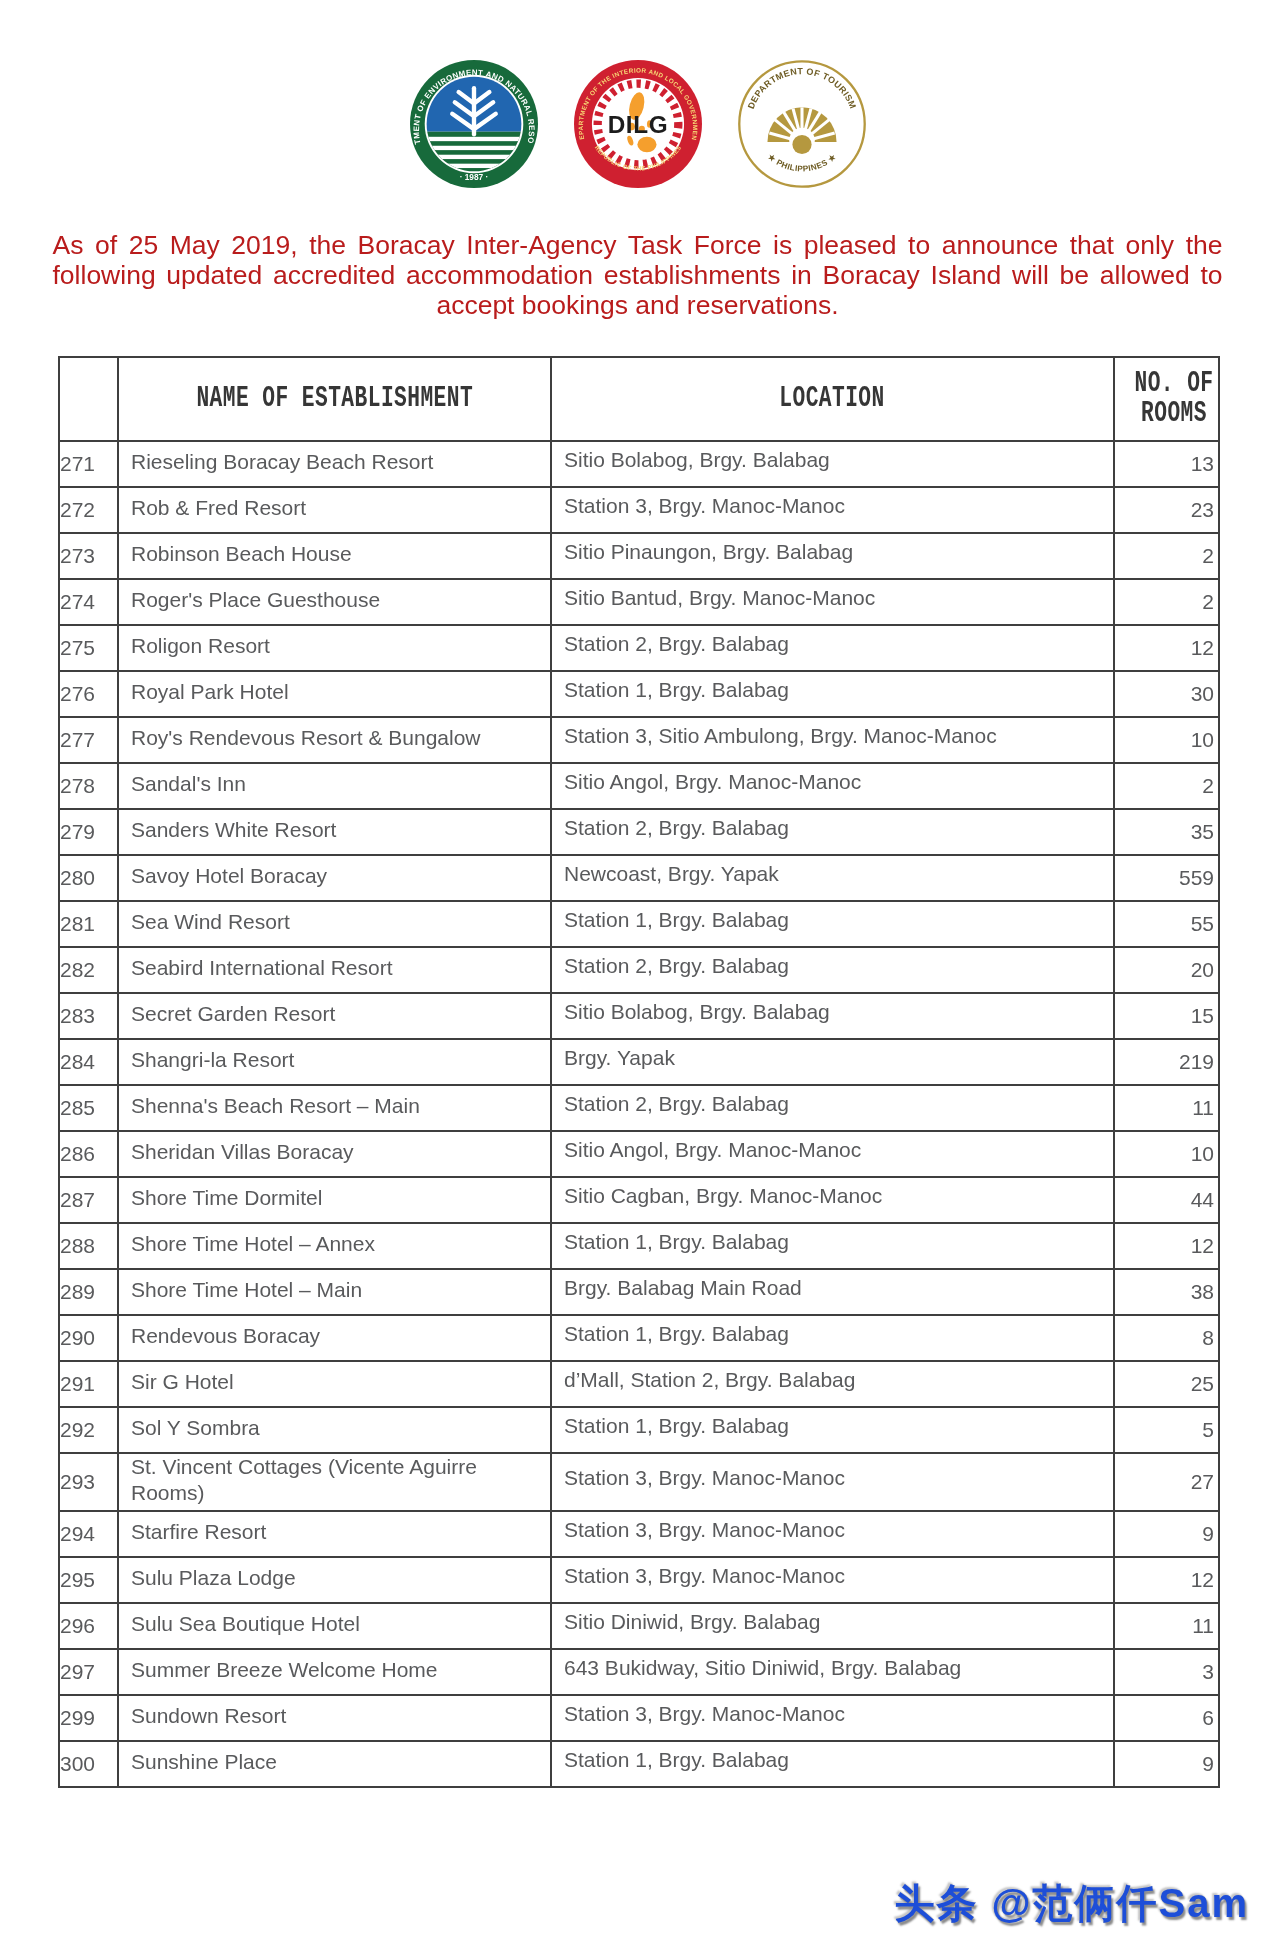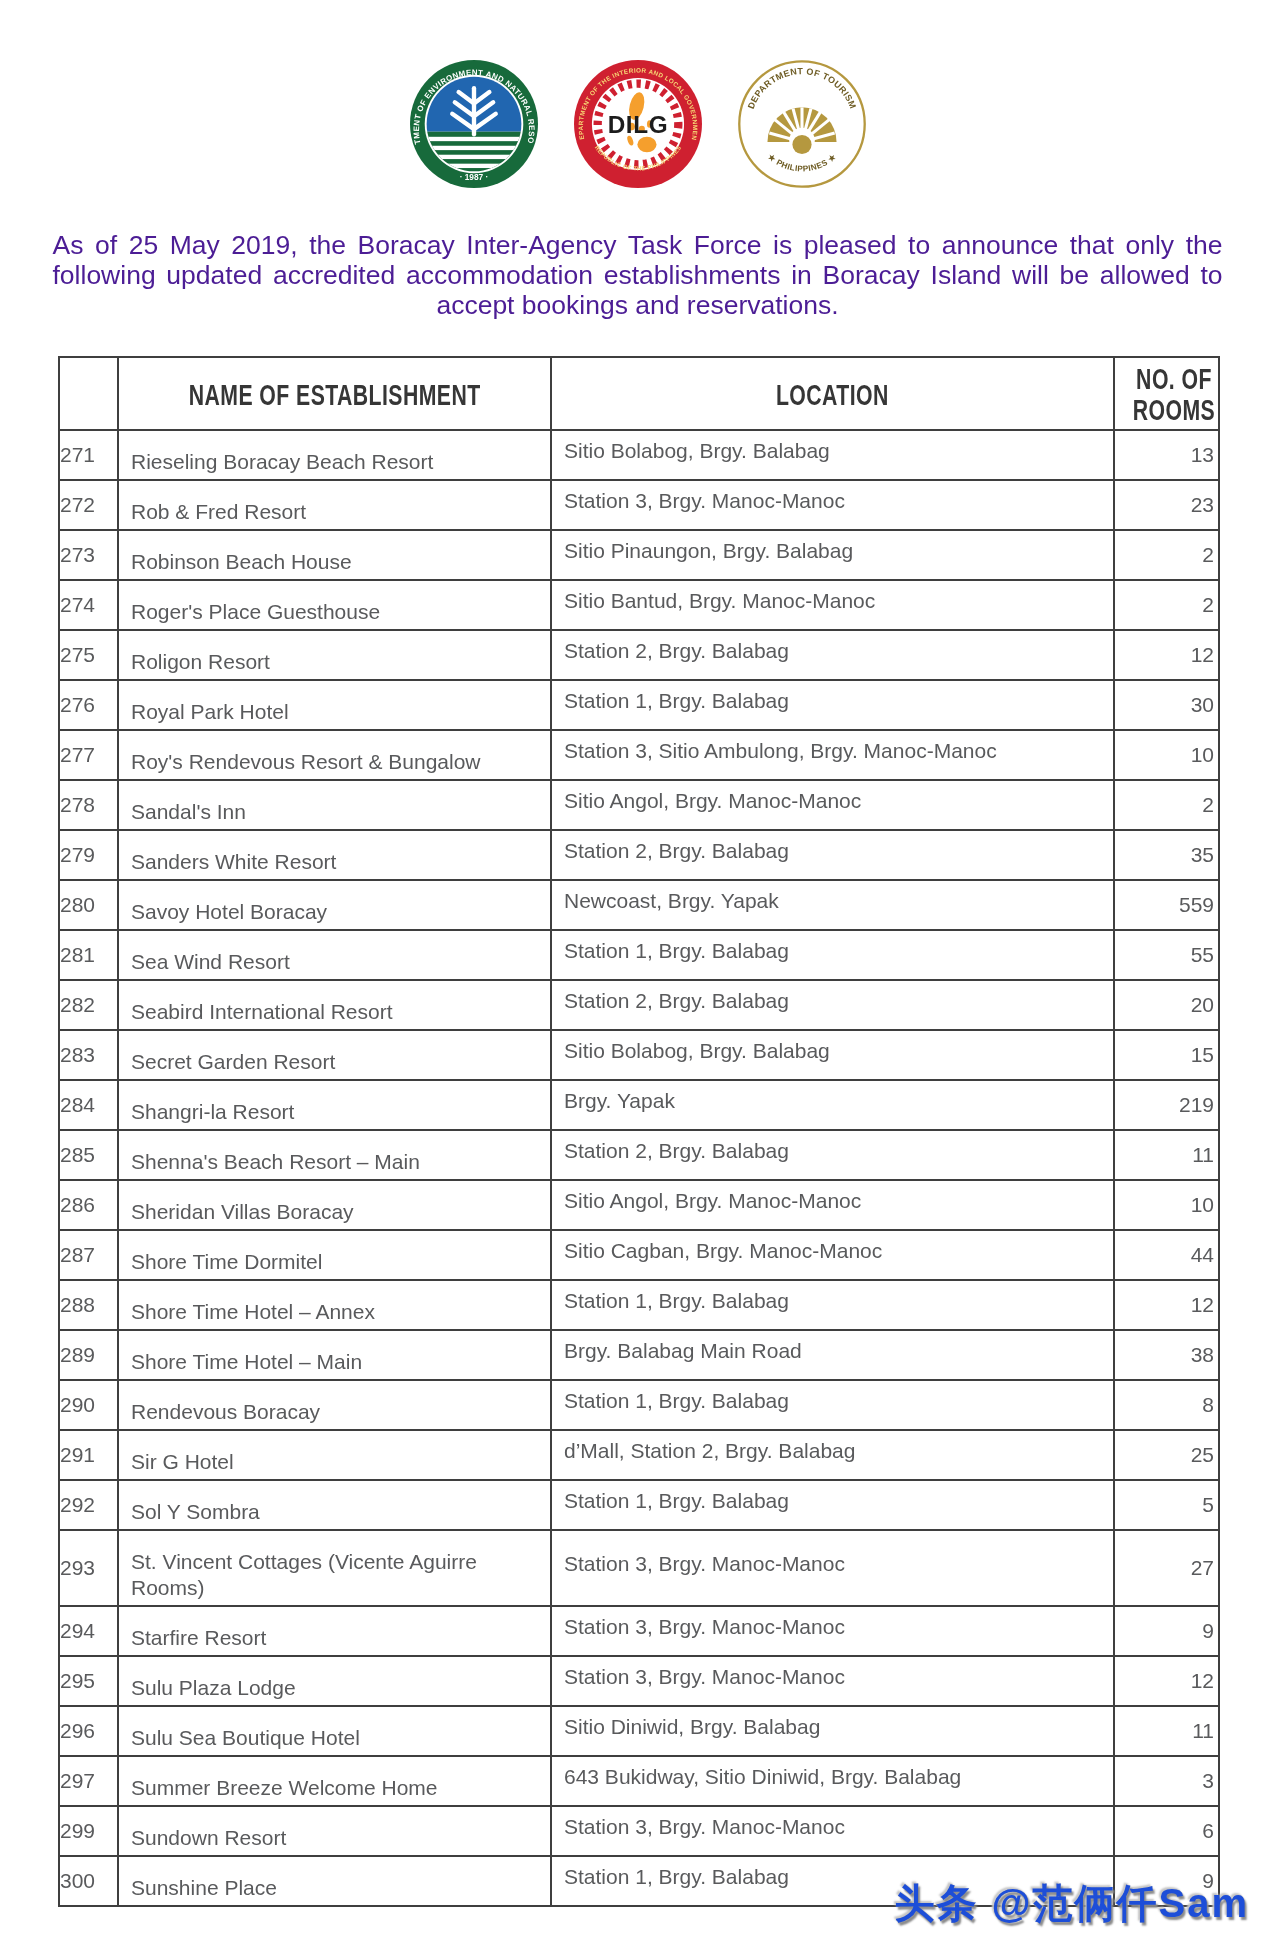--- a/index.html
+++ b/index.html
@@ -10,50 +10,50 @@
   }
   
   .logo-row {
     margin-top: 60px;
     display: flex; justify-content: center; align-items: center; gap: 36px;
   }
   .logo { width: 128px; height: 128px; display: block; }
   
   .intro {
     width: 1170px; margin: 42px auto 0 auto;
-    font-size: 26.5px; line-height: 30px; color: #4c1d95;
+    font-size: 26.5px; line-height: 30px; color: #b91c1c;
     text-align: justify; text-align-last: center;
   }
   
   table.accred {
     margin: 36px 0 0 58px;
     width: 1160px;
     border-collapse: collapse;
     table-layout: fixed;
   }
   table.accred th, table.accred td {
     border: 2px solid #3f3f3f;
     vertical-align: middle;
   }
   col.c-num   { width: 59px; }
   col.c-name  { width: 433px; }
   col.c-loc   { width: 563px; }
   col.c-rooms { width: 105px; }
-  thead th { height: 73px; text-align: center; background: #ffffff; }
+  thead th { height: 84px; text-align: center; background: #ffffff; font-family: Liberation Mono, monospace; }
   .hdr {
     display: inline-block;
     font-weight: bold; color: #363636;
     font-size: 25px; line-height: 26px; letter-spacing: 0.5px;
     transform: scale(0.85, 1.18); transform-origin: center center;
     white-space: normal;
   }
   th.h-rooms .hdr { width: 118px; }
   tbody td { height: 46px; font-size: 21px; color: #595a5c; background: #ffffff; }
   td.cell-num   { text-align: left; }
-  td.cell-name  { text-align: left; padding: 18px 6px 4px 12px; line-height: 26px; }
+  td.cell-name  { text-align: left; padding: 0 6px 4px 12px; line-height: 26px; }
   td.cell-loc   { text-align: left; padding: 4px 6px 12px 12px; line-height: 26px; }
   td.cell-rooms { text-align: right; padding-right: 4px; padding-left: 20px; }
   
   .watermark {
     position: absolute; top: 1876px; right: 26px;
     font-size: 40px; letter-spacing: 2px; font-weight: bold;
     color: #1d4ed8;
     text-shadow: 2px 3px 2px #8a8a8a, -2px -2px 2px #c4c4c4, 0 0 1px #9e9e9e;
     white-space: nowrap;
   }

